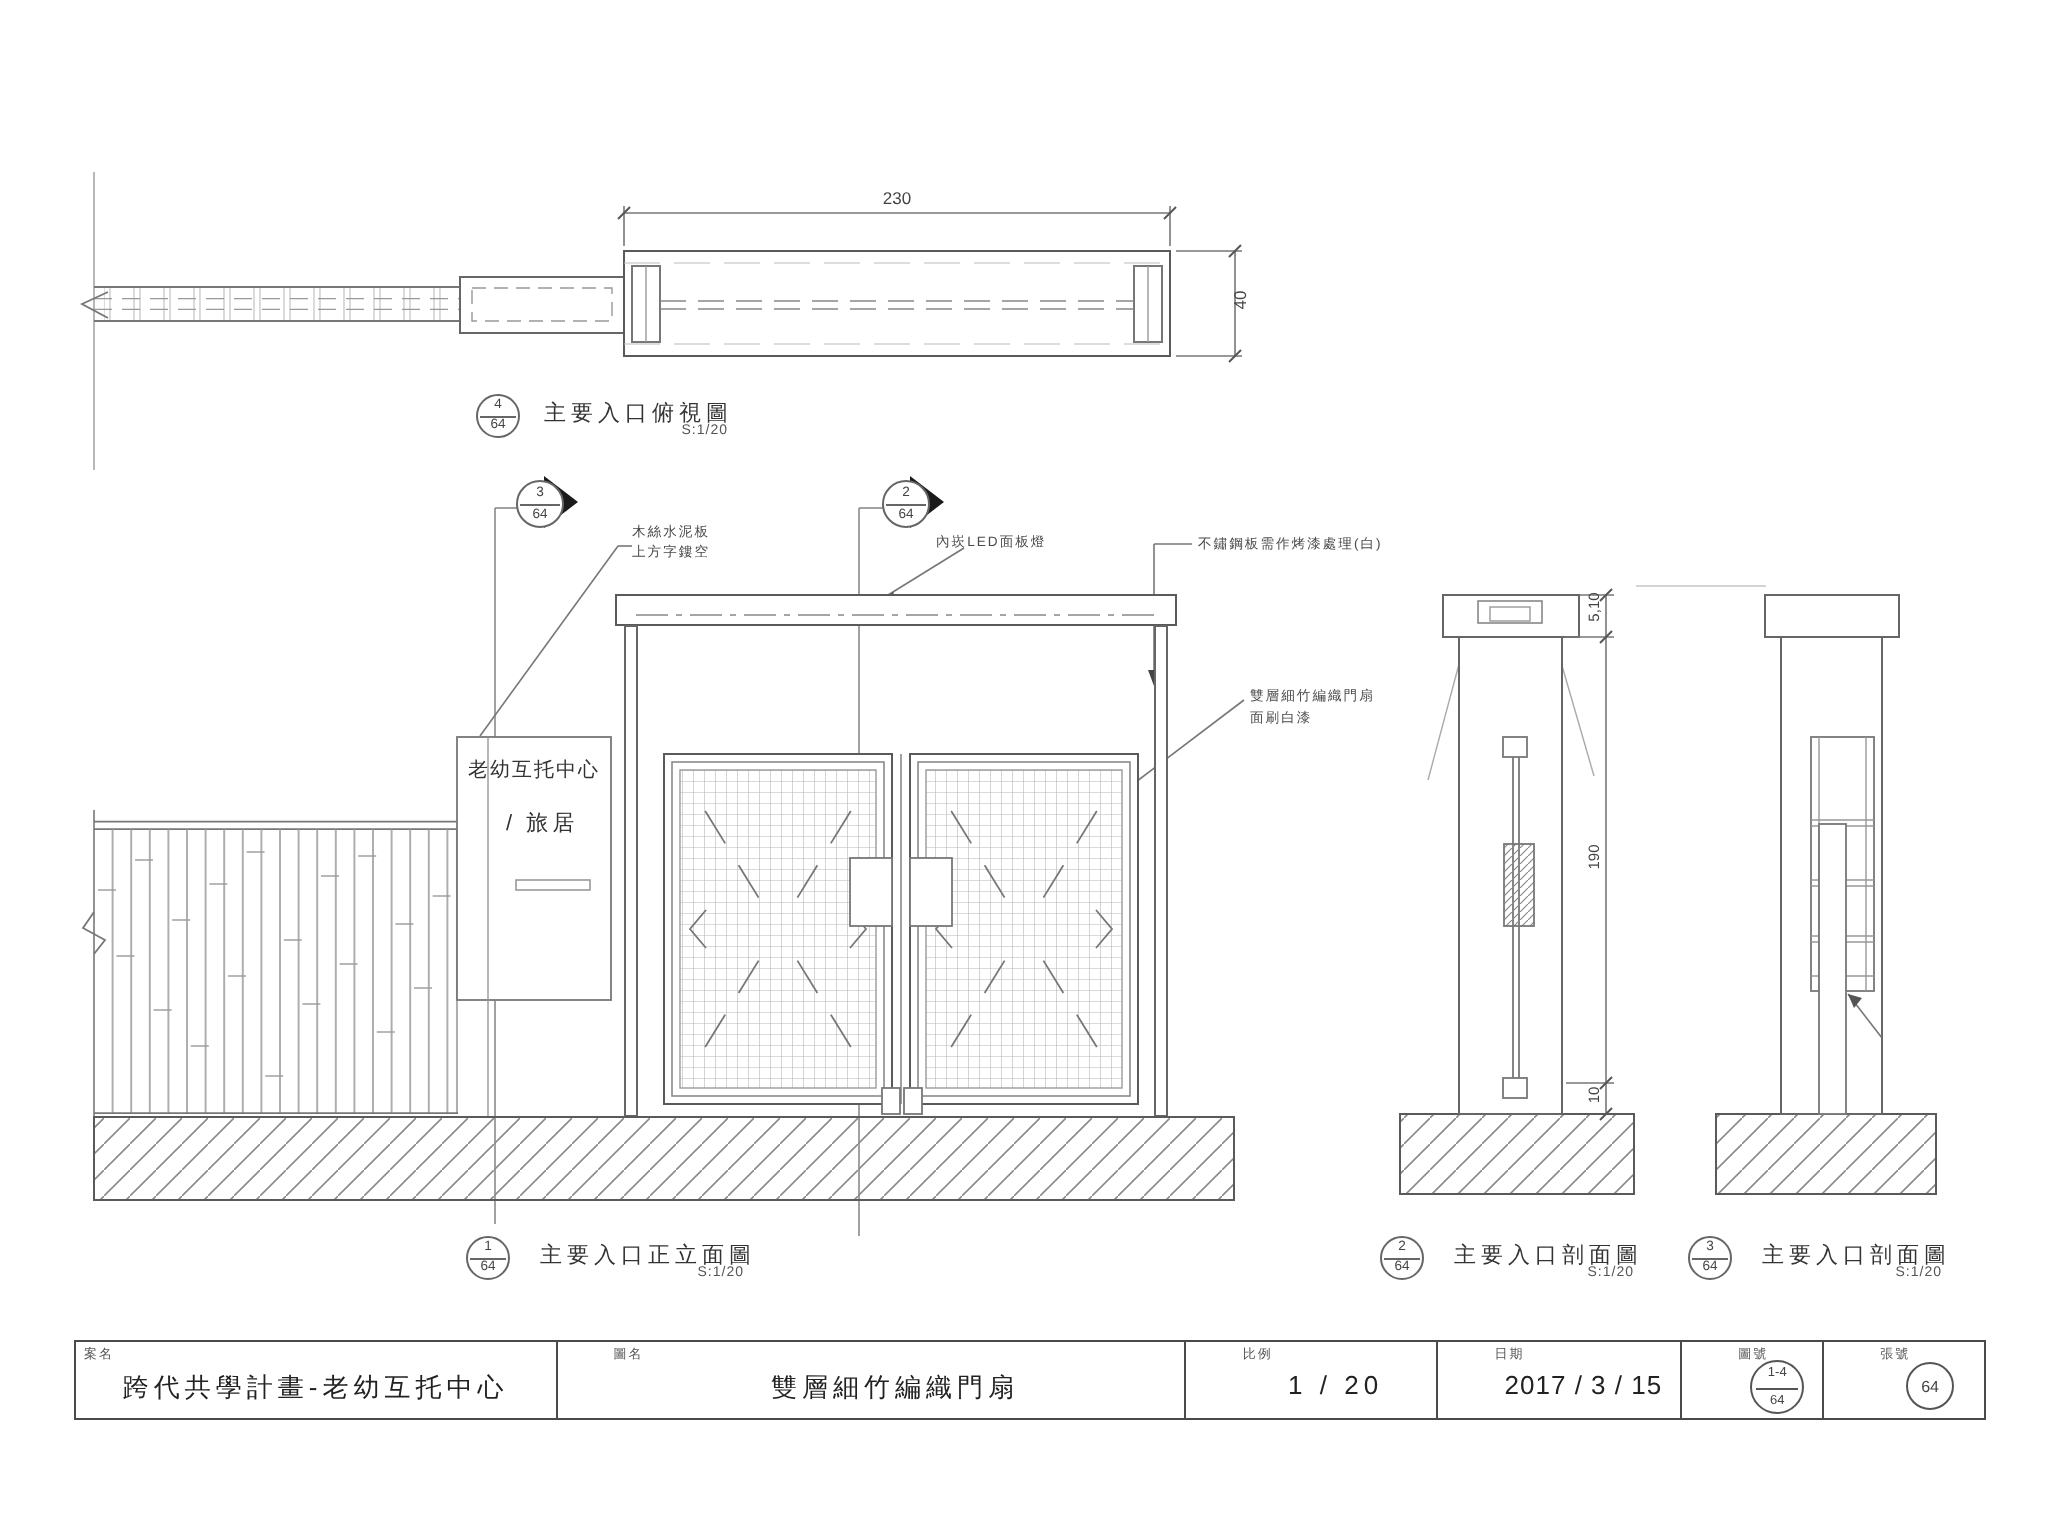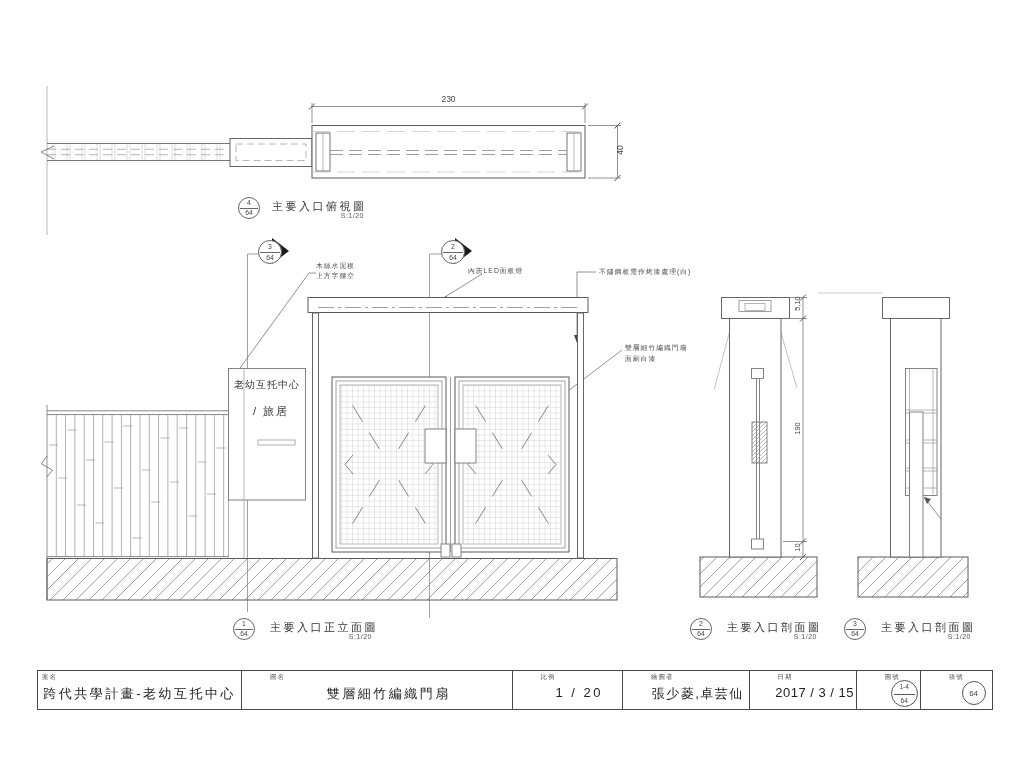--- a/index.html
+++ b/index.html
@@ -318,24 +318,20 @@
     <span class="tb-value">跨代共學計畫-老幼互托中心</span>
   </div>
   <div class="tb-cell" style="width:291px;">
     <span class="tb-label">圖名</span>
     <span class="tb-value">雙層細竹編織門扇</span>
   </div>
   <div class="tb-cell" style="width:102px;">
     <span class="tb-label">比例</span>
     <span class="tb-value">1 / 20</span>
   </div>
-  <div class="tb-cell" style="width:121px;">
-    <span class="tb-label">繪圖者</span>
-    <span class="tb-value" style="letter-spacing:1.5px;">張少菱,卓芸仙</span>
-  </div>
   <div class="tb-cell" style="width:98px;">
     <span class="tb-label">日期</span>
     <span class="tb-value" style="letter-spacing:0.5px;">2017 / 3 / 15</span>
   </div>
   <div class="tb-cell" style="width:47px;">
     <span class="tb-label">圖號</span>
     <div class="tb-circ" style="left:10px;top:9px;width:25px;height:25px;">
       <span class="t">1-4</span>
       <span class="d"></span>
       <span class="b">64</span>

